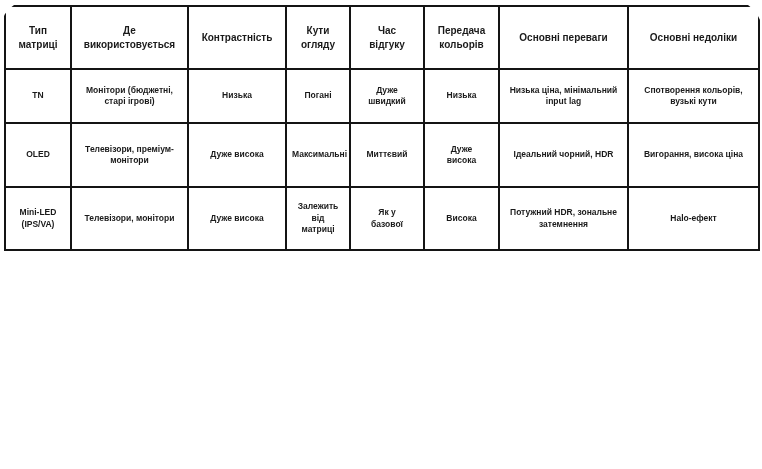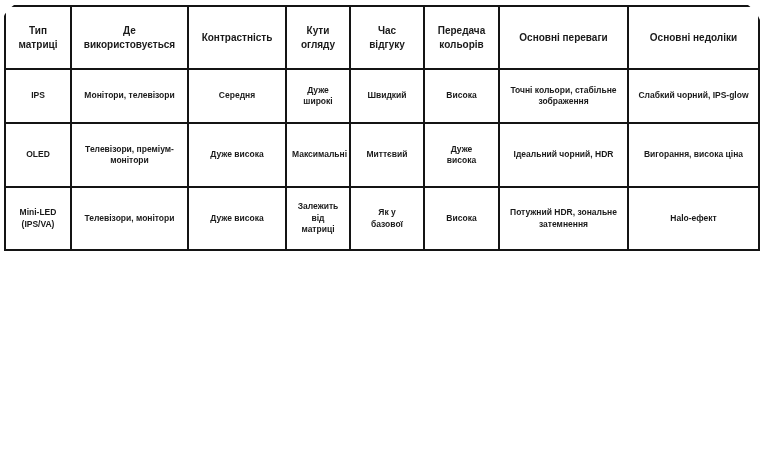--- a/index.html
+++ b/index.html
@@ -69,29 +69,32 @@
           <th>Час
 відгуку</th>
           <th>Передача
 кольорів</th>
           <th>Основні переваги</th>
           <th>Основні недоліки</th>
         </tr>
       </thead>
     <tbody>
         <tr>
-          <td>IPS</td>
-          <td>Монітори, телевізори</td>
-          <td>Середня</td>
-          <td>Дуже широкі</td>
-          <td>Швидкий</td>
-          <td>Висока</td>
-          <td>Точні кольори, стабільне
-зображення</td>
-          <td>Слабкий чорний, IPS-glow</td>
+          <td>TN</td>
+          <td>Монітори (бюджетні,
+старі ігрові)</td>
+          <td>Низька</td>
+          <td>Погані</td>
+          <td>Дуже
+швидкий</td>
+          <td>Низька</td>
+          <td>Низька ціна, мінімальний
+input lag</td>
+          <td>Спотворення кольорів,
+вузькі кути</td>
         </tr>
         <tr>
           <td>OLED</td>
           <td>Телевізори, преміум-
 монітори</td>
           <td>Дуже висока</td>
           <td>Максимальні</td>
           <td>Миттєвий</td>
           <td>Дуже
 висока</td>

